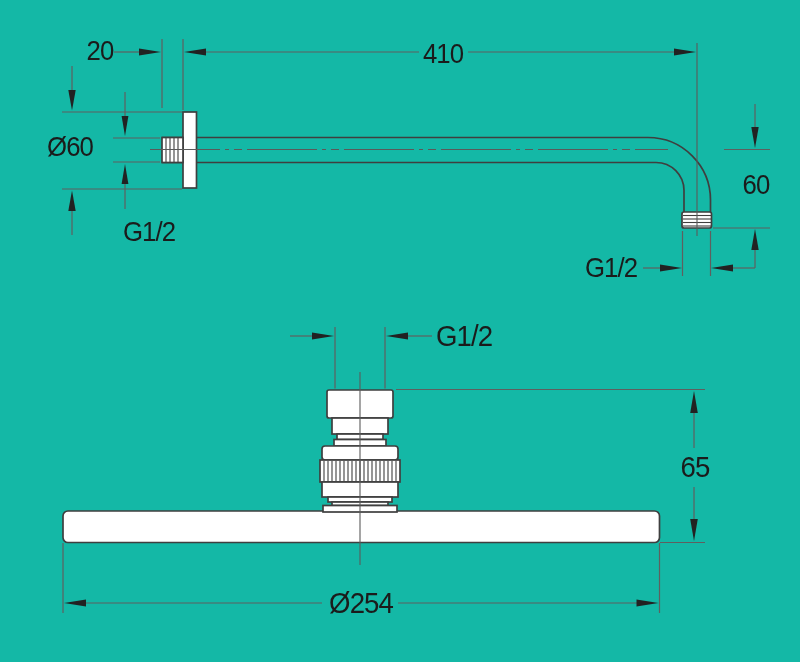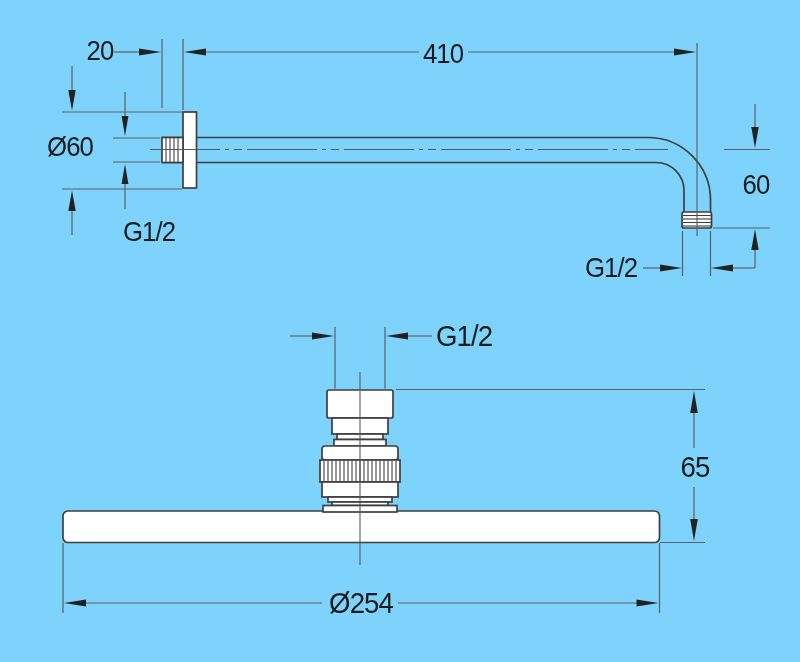--- a/index.html
+++ b/index.html
@@ -1,17 +1,17 @@
 <!DOCTYPE html>
 <html><head>
 <meta charset="utf-8">
 <style>
   html,body{margin:0;padding:0;background:#fff;}
   #stage{
-    position:relative;width:800px;height:662px;background:#7dd3fc;
+    position:relative;width:800px;height:662px;background:#14b8a6;
     font-family:"Liberation Sans", sans-serif;overflow:hidden;
   }
   #drawing-svg{position:absolute;left:0;top:0;}
   .dim-label{
     position:absolute;transform:translate(-50%,-50%) scaleX(.92);
     font-size:28px;color:#1b1b1b;white-space:nowrap;letter-spacing:-1px;
     line-height:1;
   }
   .dim-label.big{font-size:30px;}
 </style>

